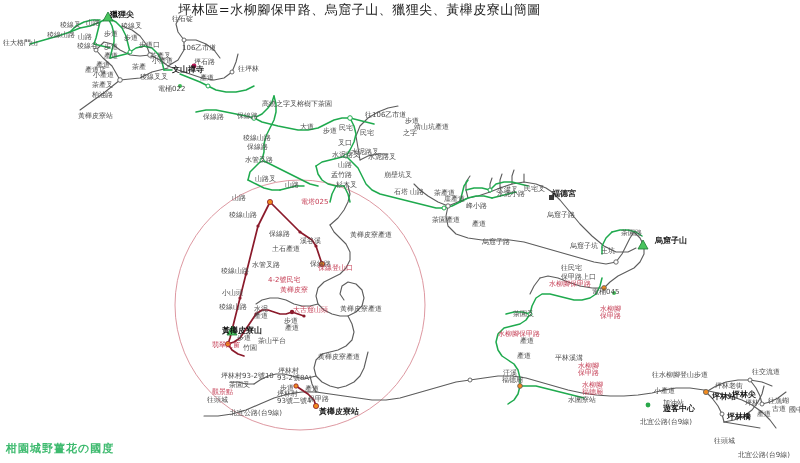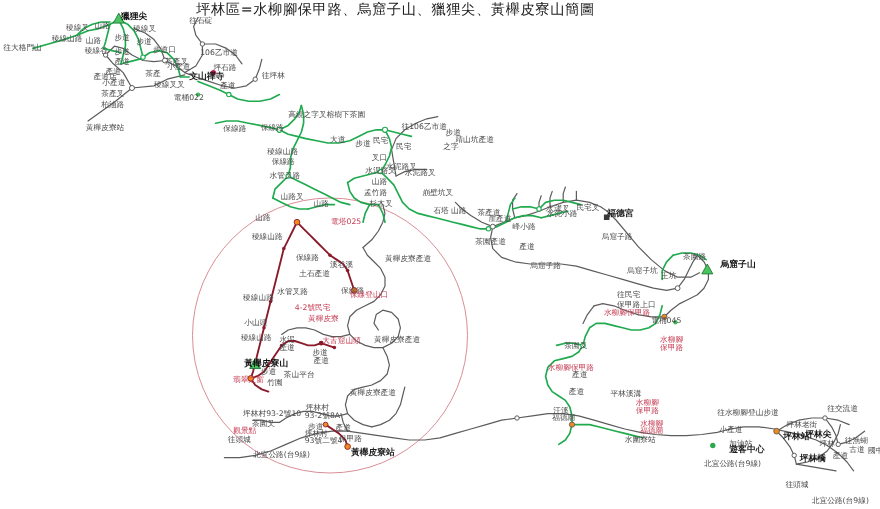--- a/index.html
+++ b/index.html
@@ -357,13 +357,14 @@
     </div>
   <div id="layer-pois">
       <div class="lbl l-temple" style="left: 172px; top: 66px;">文山禪寺</div>
       <div class="lbl l-temple" style="left: 552px; top: 190px;">福德宮</div>
       <div class="lbl l-temple" style="left: 663px; top: 405px;">遊客中心</div>
       <div class="lbl l-temple" style="left: 319px; top: 408px;">黃櫸皮寮站</div>
       <div class="lbl l-temple" style="left: 712px; top: 393px;">坪林站</div>
       <div class="lbl l-temple" style="left: 727px; top: 413px;">坪林橋</div>
     </div>
 
+  <div class="watermark">柑園城野薑花の國度</div>
 </div>
 
 </body></html>

